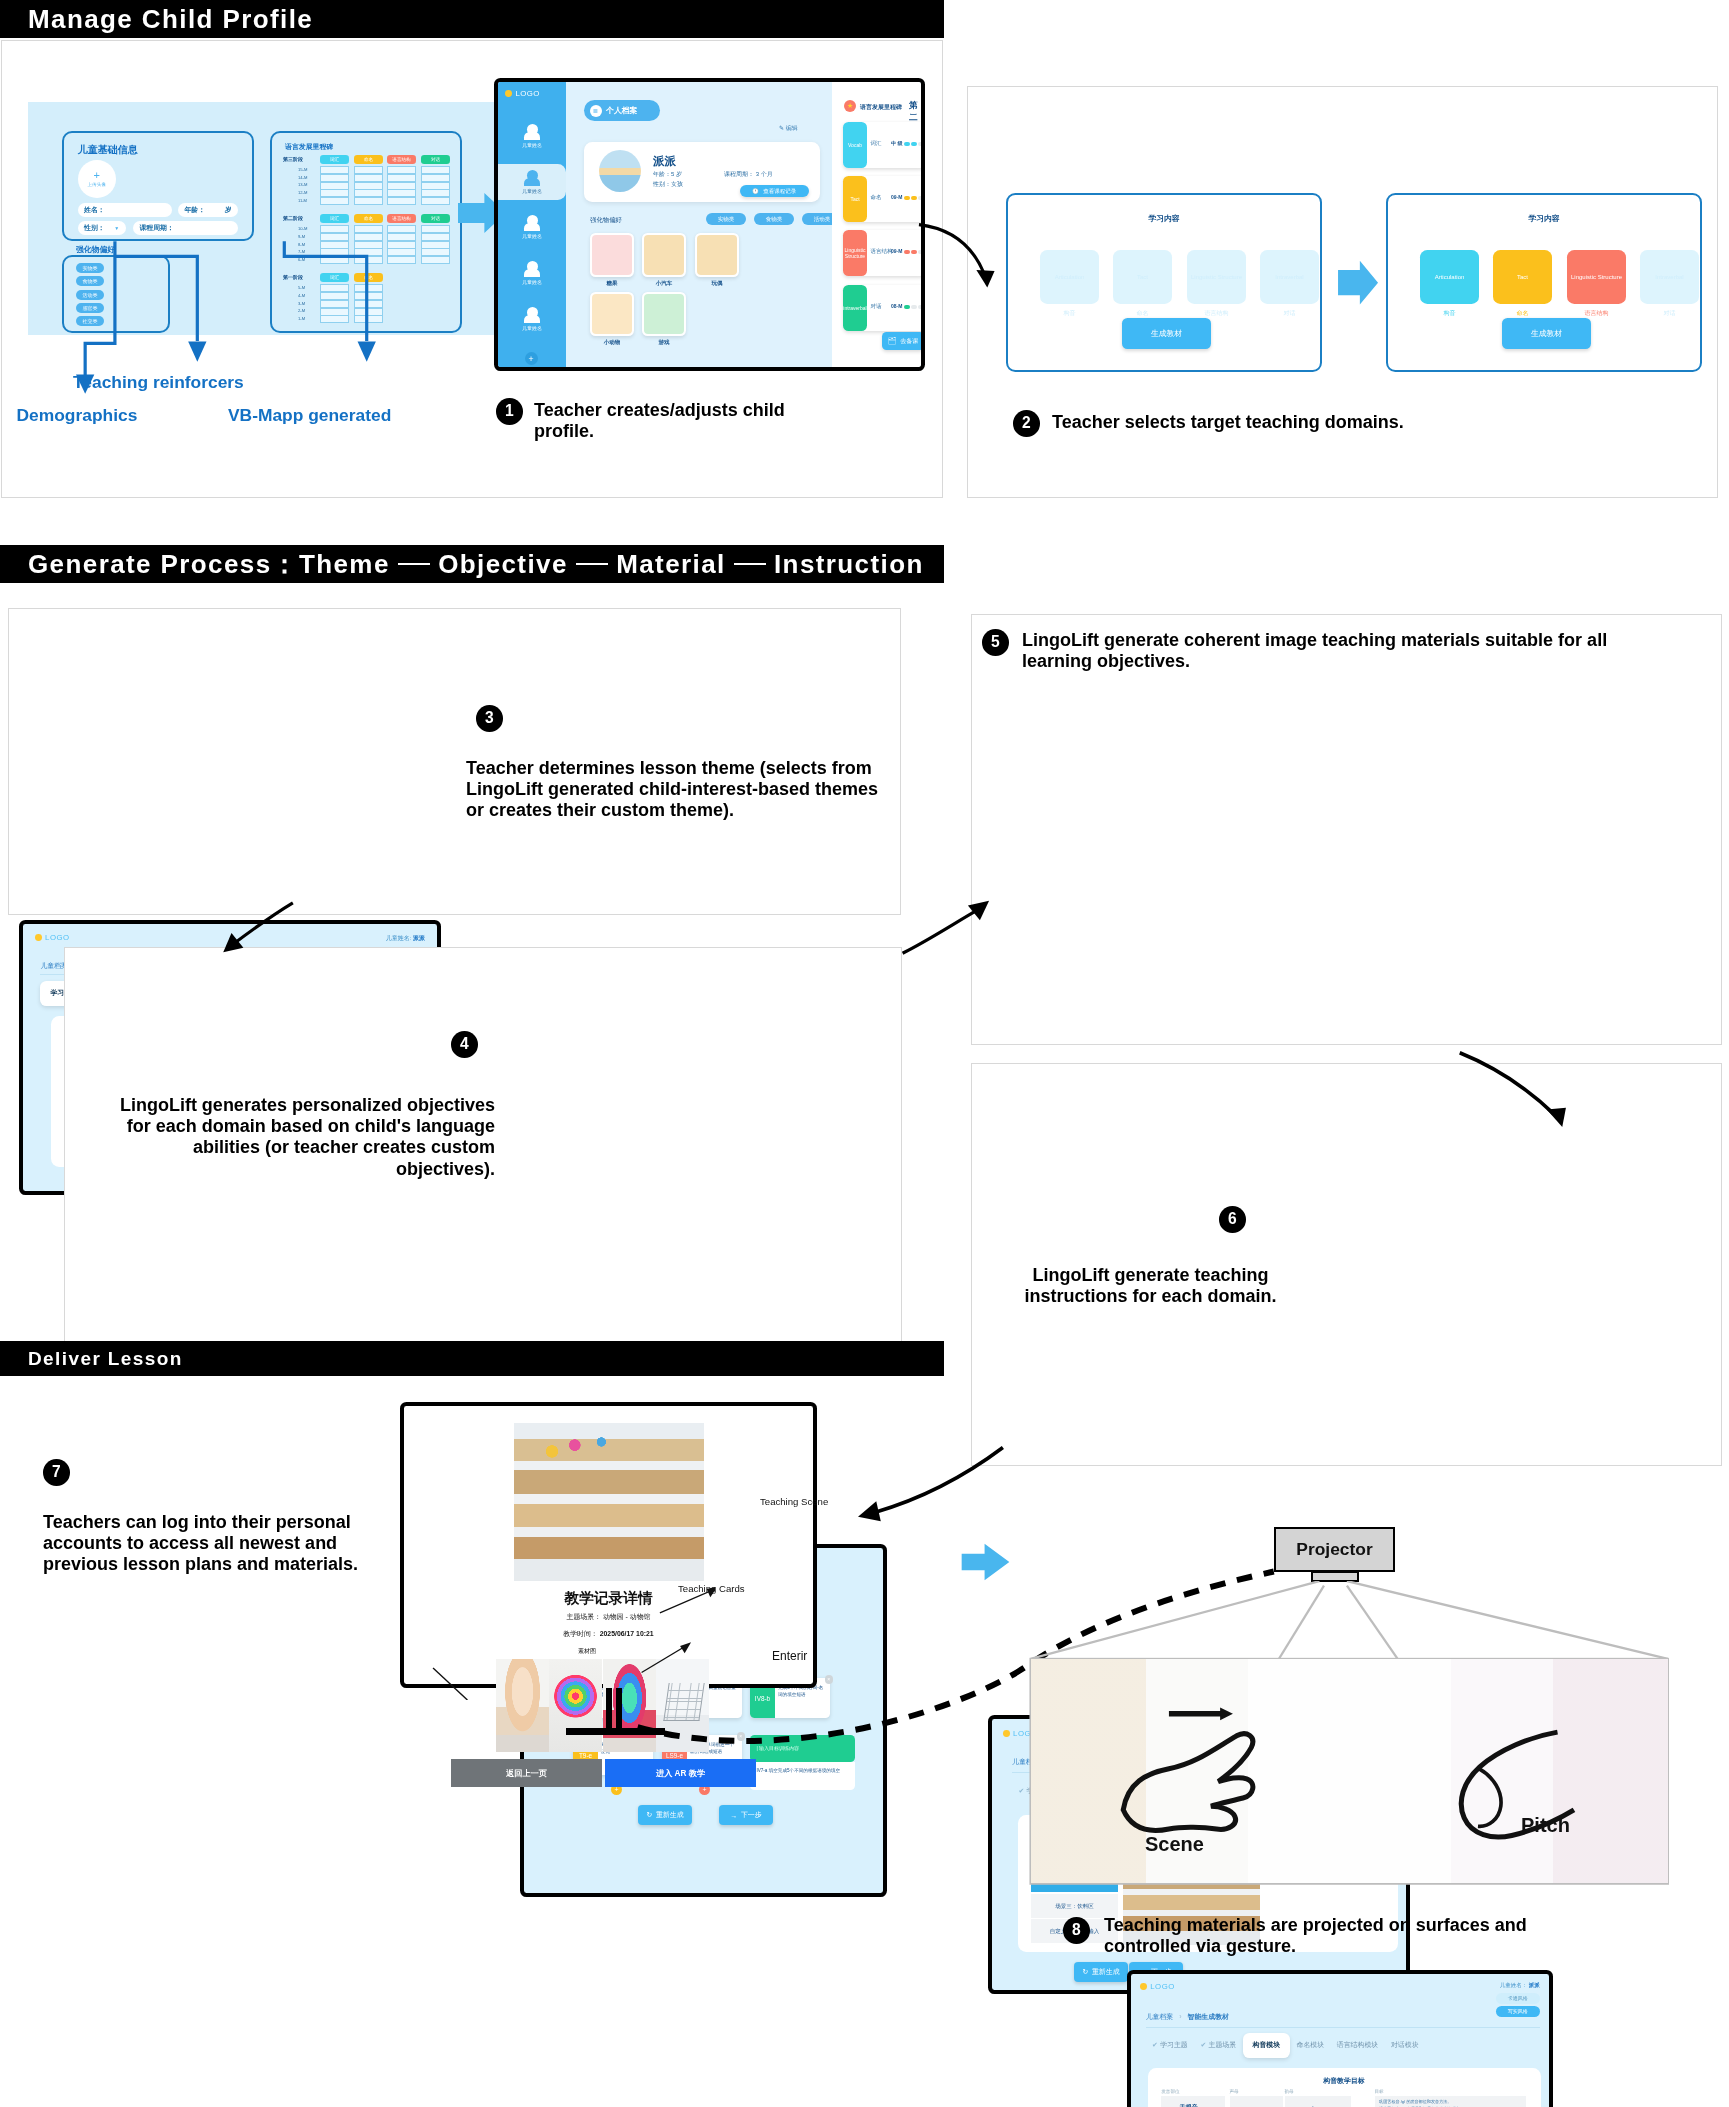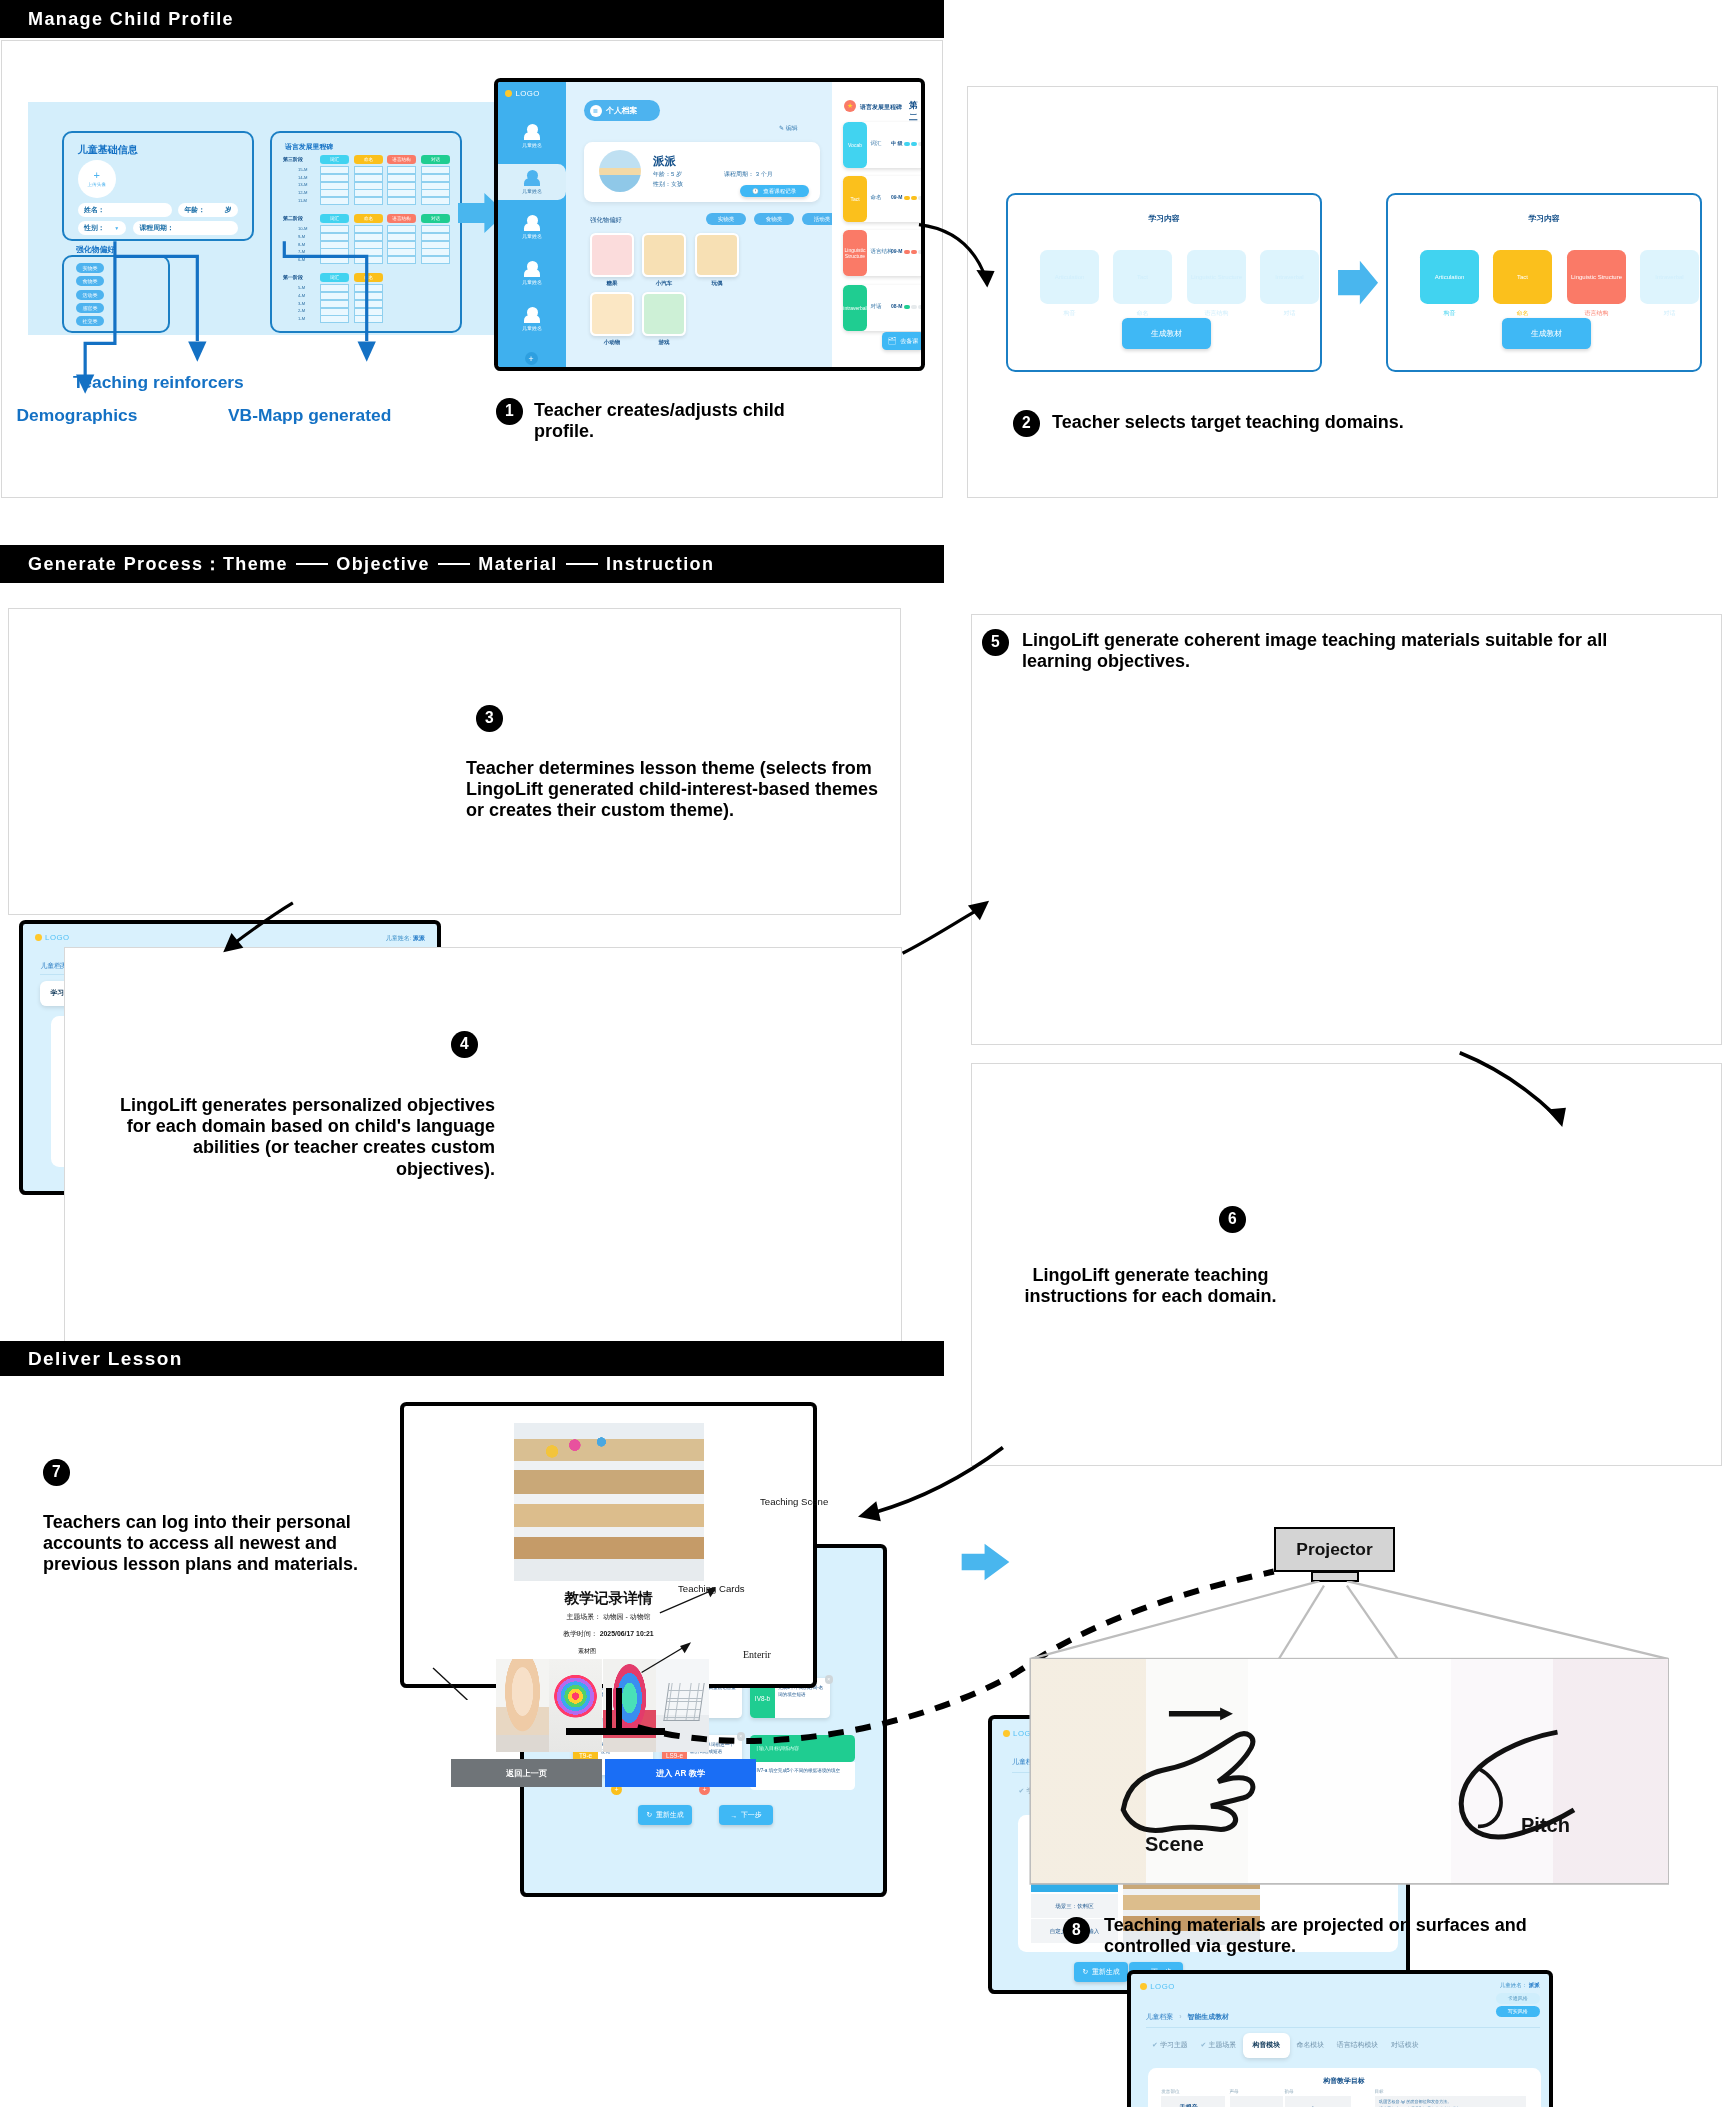--- a/index.html
+++ b/index.html
@@ -13,21 +13,21 @@
   .abs { position: absolute; }
 
   
   .banner {
     background: #000; color: #fff;
     display: flex; align-items: center;
     padding-left: 28px;
     font-weight: bold;
     letter-spacing: 0.5px;
   }
-  .banner-title { font-size: 18px; letter-spacing: 1.4px; }
+  .banner-title { font-size: 26px; letter-spacing: 1.4px; }
   .banner .sep { display:inline-block; width:32px; height:2.3px; background:#fff; margin:0 8.2px; vertical-align: middle;}
 
   
   .panel {
     border: 1.4px solid #d8d8d8;
     background: #fff;
   }
 
   
   .device {
@@ -750,21 +750,21 @@
     <span>进入 AR 教学</span>
   </div>
 </div>
 
 <div class="abs" style="left:606px;top:1688px;width:6.4px;height:41px;background:#000;"></div>
 <div class="abs" style="left:616px;top:1688px;width:6.4px;height:41px;background:#000;"></div>
 <div class="abs" style="left:566px;top:1728px;width:99px;height:7.3px;background:#000;"></div>
 
 <div class="abs" style="left:760px;top:1496px;font-size:9.6px;color:#111;">Teaching Scene</div>
 <div class="abs" style="left:678px;top:1583px;font-size:9.6px;color:#111;">Teaching Cards</div>
-<div class="abs" style="left:743px;top:1649px;font-size:10px;color:#111;font-family:Liberation Serif, serif;">Enterir</div>
+<div class="abs" style="left:772px;top:1649px;font-size:12px;color:#111;">Enterir</div>
 <svg class="abs" style="left:394px;top:1480px;" width="321" height="220" viewBox="0 0 700 480">
   <g stroke="#111" stroke-width="3" fill="none">
     <path d="M580,290 L700,238"></path>
     <path d="M540,420 L640,360"></path>
     <path d="M85,410 L160,480"></path>
   </g>
   <polygon points="706,232 682,238 690,256" fill="#111"></polygon>
   <polygon points="648,354 624,362 634,378" fill="#111"></polygon>
 </svg>
 

